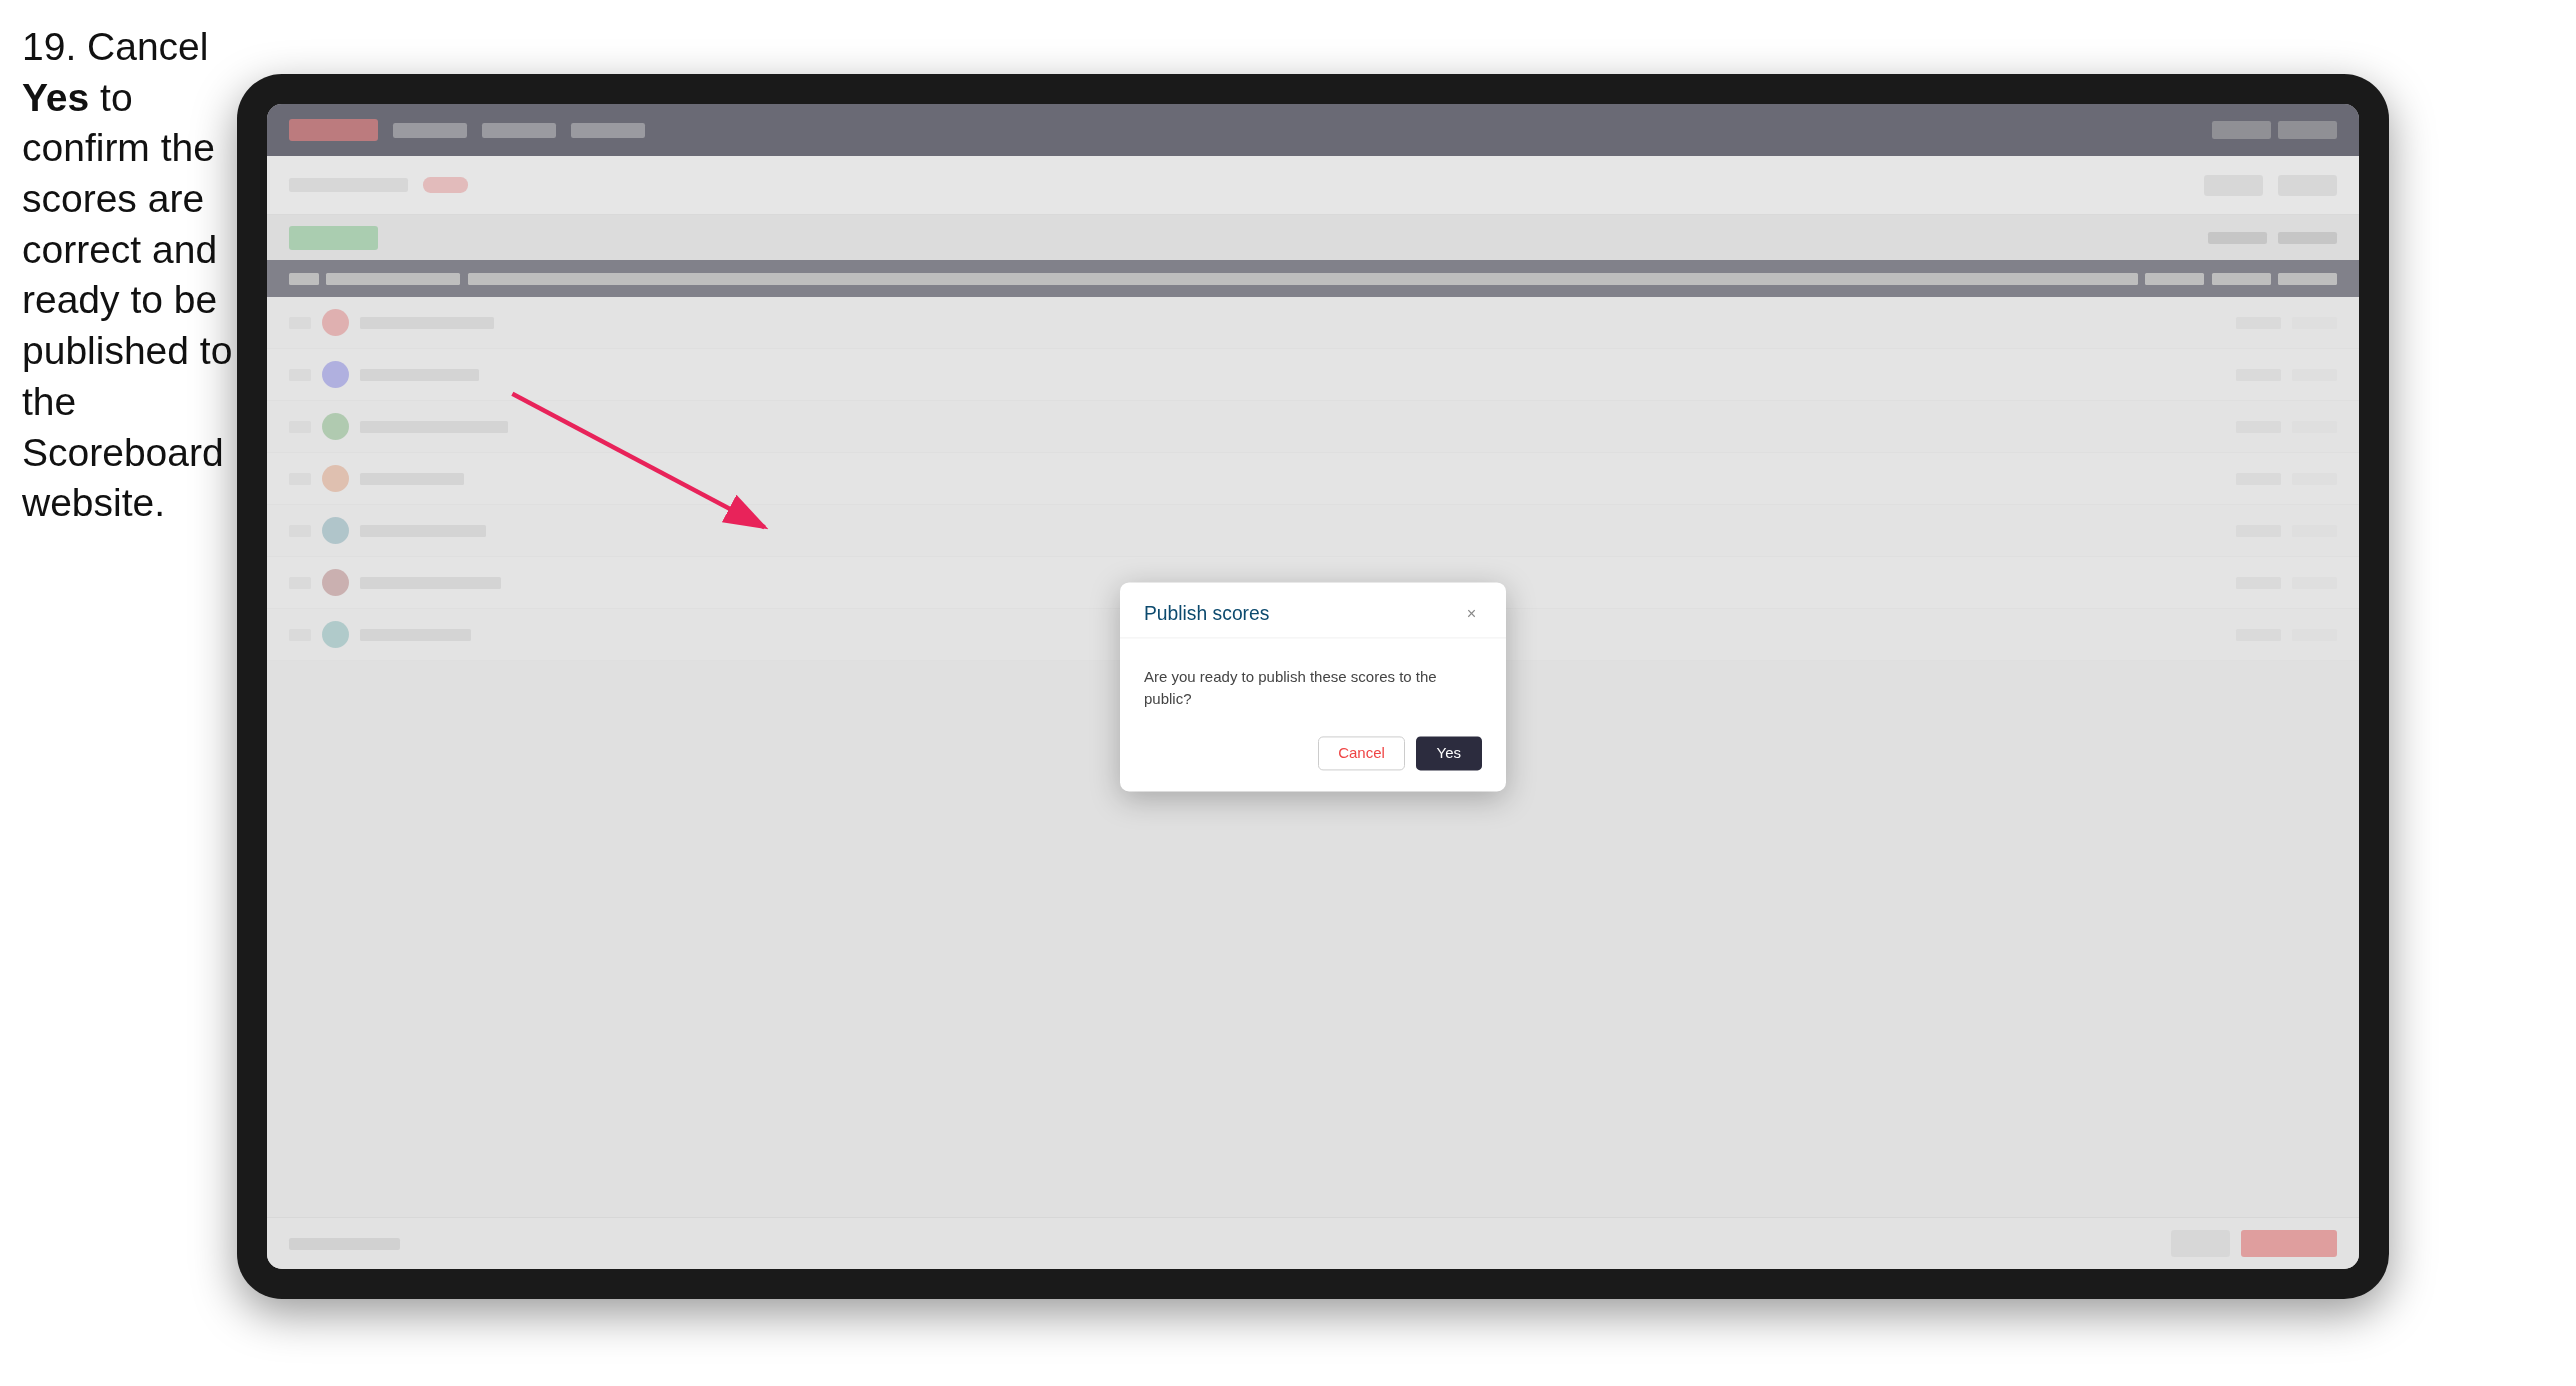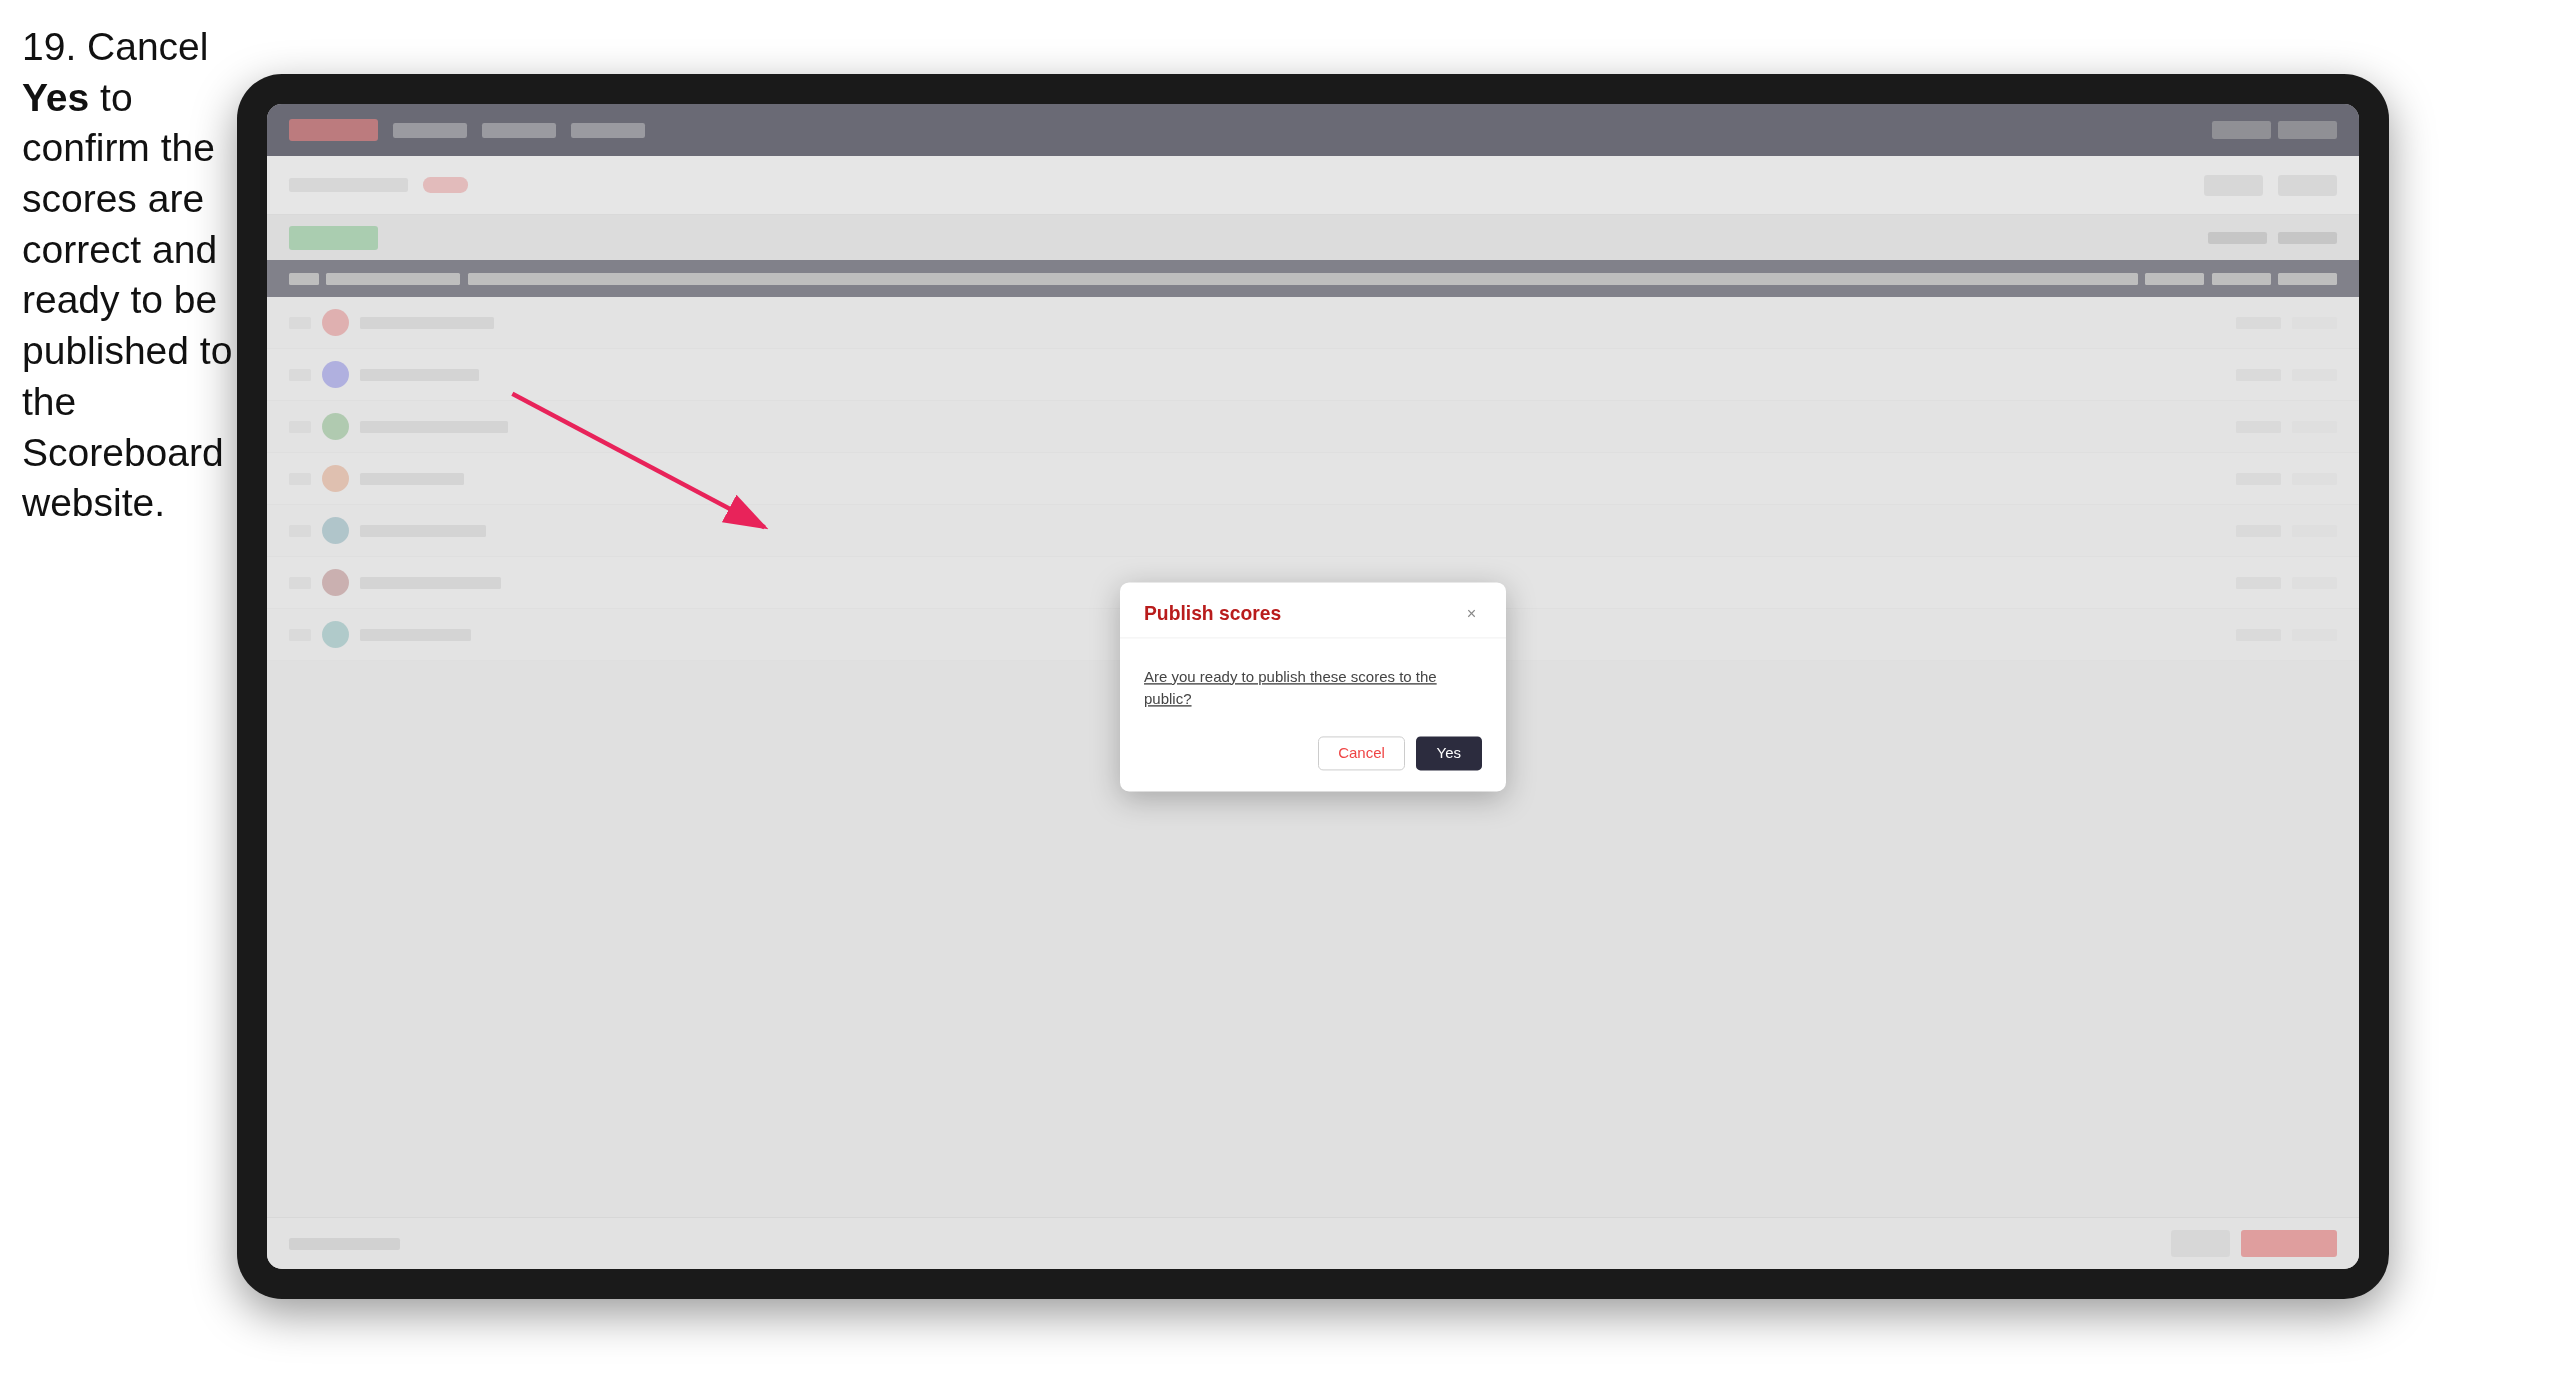--- a/index.html
+++ b/index.html
@@ -308,40 +308,39 @@
     .modal-header {
       display: flex;
       align-items: center;
       justify-content: space-between;
       padding: 21px 24px 12px 24px;
       border-bottom: 0.7px solid #f0f0f0;
     }
 
     .modal-title {
       font-size: 19.3px;
-      font-weight: 700;
-      color: #b91c1c;
+      font-weight: 400;
+      color: #0c4a6e;
     }
 
     .modal-close {
       width: 21px;
       height: 21px;
       border: none;
       background: none;
       cursor: pointer;
       font-size: 16.3px;
       color: #888;
       display: flex;
       align-items: center;
       justify-content: center;
     }
 
     .modal-body {
       padding: 28px 24px 18px 24px;
-      text-decoration: underline;
     }
 
     .modal-message {
       font-size: 15px;
       color: #444;
       line-height: 1.5;
     }
 
     .modal-footer {
       display: flex;

